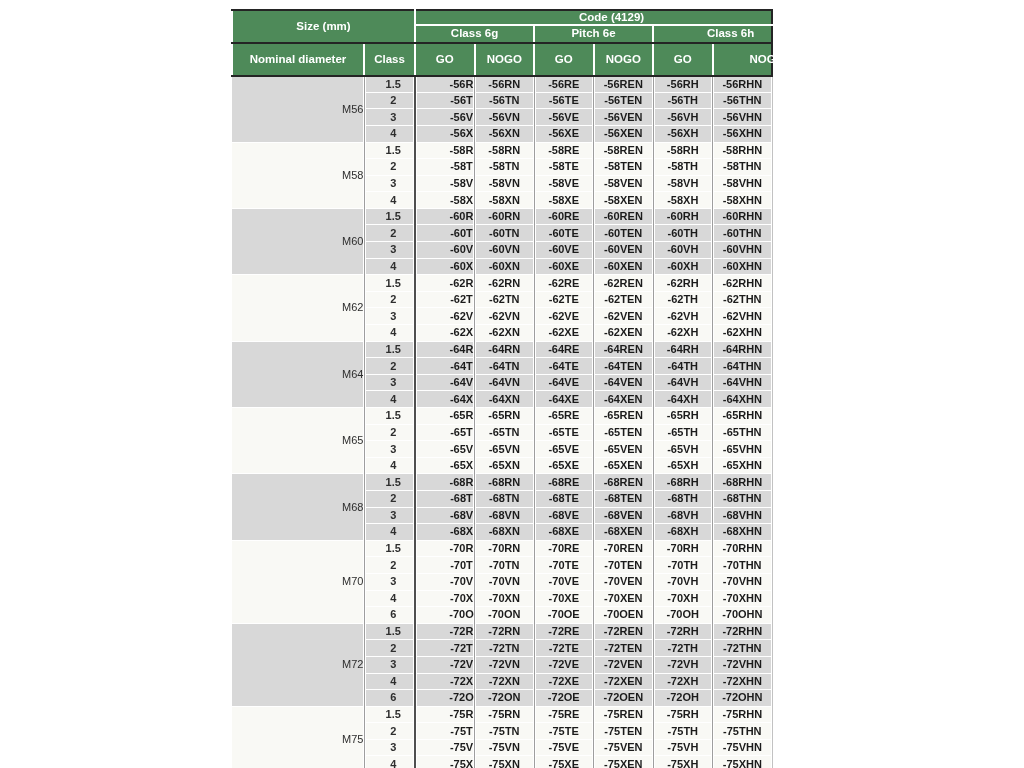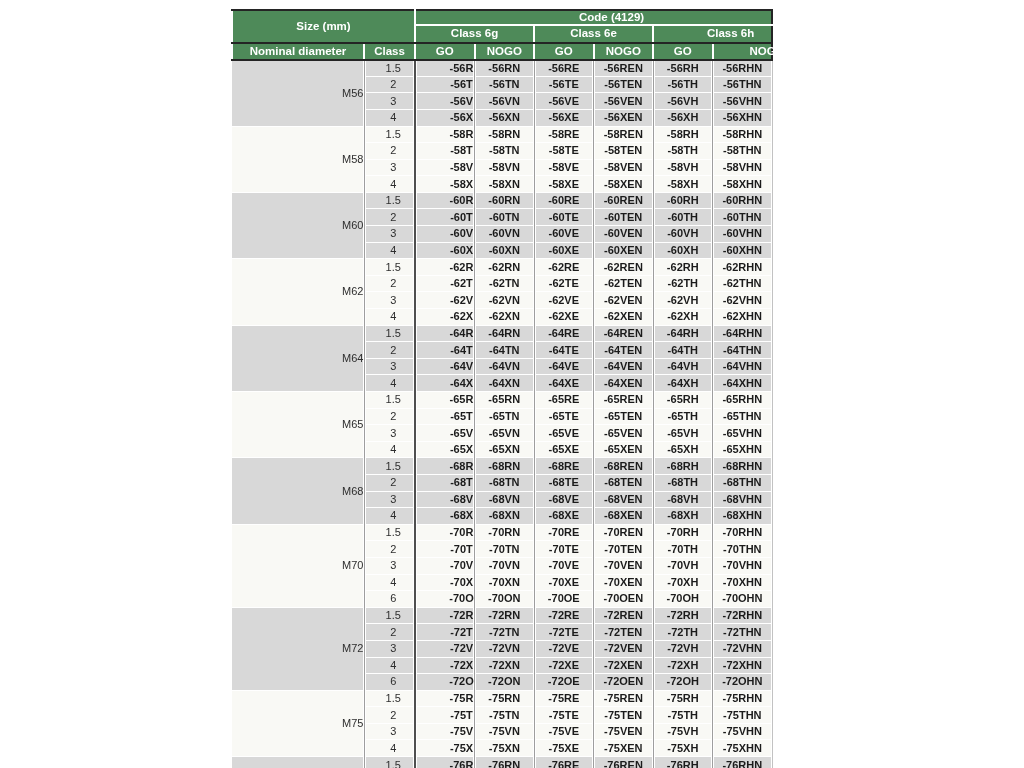--- a/index.html
+++ b/index.html
@@ -28,40 +28,40 @@
     font-weight:bold;
     font-size:11.5px;
     text-align:center;
     vertical-align:middle;
     border:2px solid #ffffff;
     padding:0;
     line-height:1.1;
   }
   tr.h1{height:14px;}
   tr.h2{height:18px;}
-  tr.h3{height:17px;}
+  tr.h3{height:33px;}
   tr.h1 th{border-top:2px solid var(--border-dark);}
   th.size-head{border-bottom:2px solid var(--border-dark);}
   tr.h2 th{border-bottom:2px solid var(--border-dark);margin-top:39px;}
   tr.h3 th{border-bottom:2px solid var(--border-dark);}
   th.edge-r{border-right:2px solid var(--border-dark);padding-left:36px;}
   
   tbody tr{height:16.6px;}
   tbody td{
     font-size:11px;
     text-align:center;
     vertical-align:middle;
     padding:0;
     line-height:1;
     border-top:1px solid #ffffff;
     border-left:1px solid var(--separator);
     box-shadow:inset 1px 0 0 #ffffff, inset -1px 0 0 #ffffff;
   }
   tbody td.nom{border-left:none;box-shadow:inset -1px 0 0 #ffffff;font-weight:normal;color:var(--label-text);text-align:right;}
-  tbody td.pitch{font-weight:normal;color:var(--label-text);padding-left:8px;}
+  tbody td.pitch{font-weight:bold;color:var(--label-text);padding-left:8px;}
   tbody td.code{font-weight:bold;color:var(--code-text);}
   tbody td.c0{border-left:2px solid var(--separator-dark);padding-left:33px;}
   tbody td.c5{border-right:1px solid #c2c2c2;}
   tbody tr.gray td{background:var(--row-gray);}
   tbody tr.light td{background:var(--row-light);}
 </style>
 </head>
 <body>
 
 <div class="page">
@@ -76,21 +76,21 @@
       <col style="width:59.5px">
         <col style="width:59.5px">
     </colgroup>
     <thead>
       <tr class="h1">
         <th class="size-head" rowspan="2" colspan="2">Size (mm)</th>
         <th class="code-head edge-r" colspan="6">Code (4129)</th>
       </tr>
       <tr class="h2">
         <th colspan="2">Class 6g</th>
-        <th colspan="2">Class 6e</th>
+        <th colspan="2">Pitch 6e</th>
         <th colspan="2" class="edge-r">Class 6h</th>
       </tr>
       <tr class="h3">
         <th>Nominal diameter</th>
         <th>Class</th>
         <th>GO</th>
         <th>NOGO</th>
         <th>GO</th>
         <th>NOGO</th>
         <th>GO</th>

